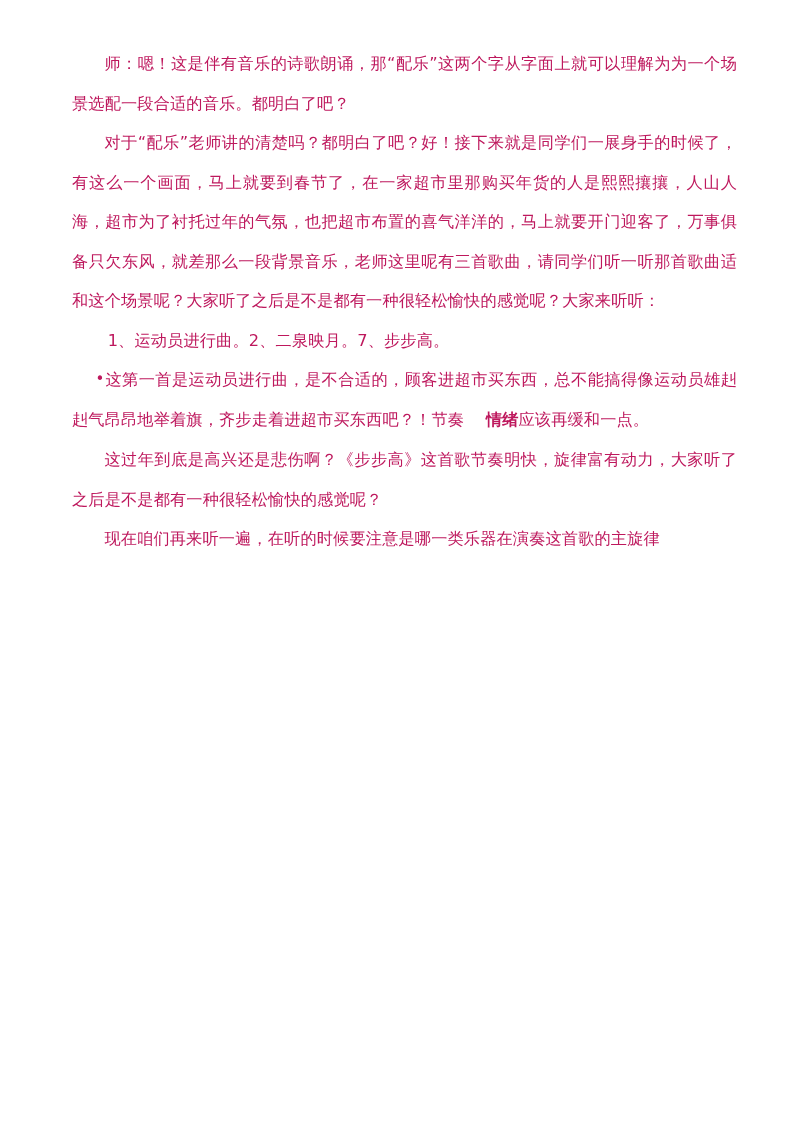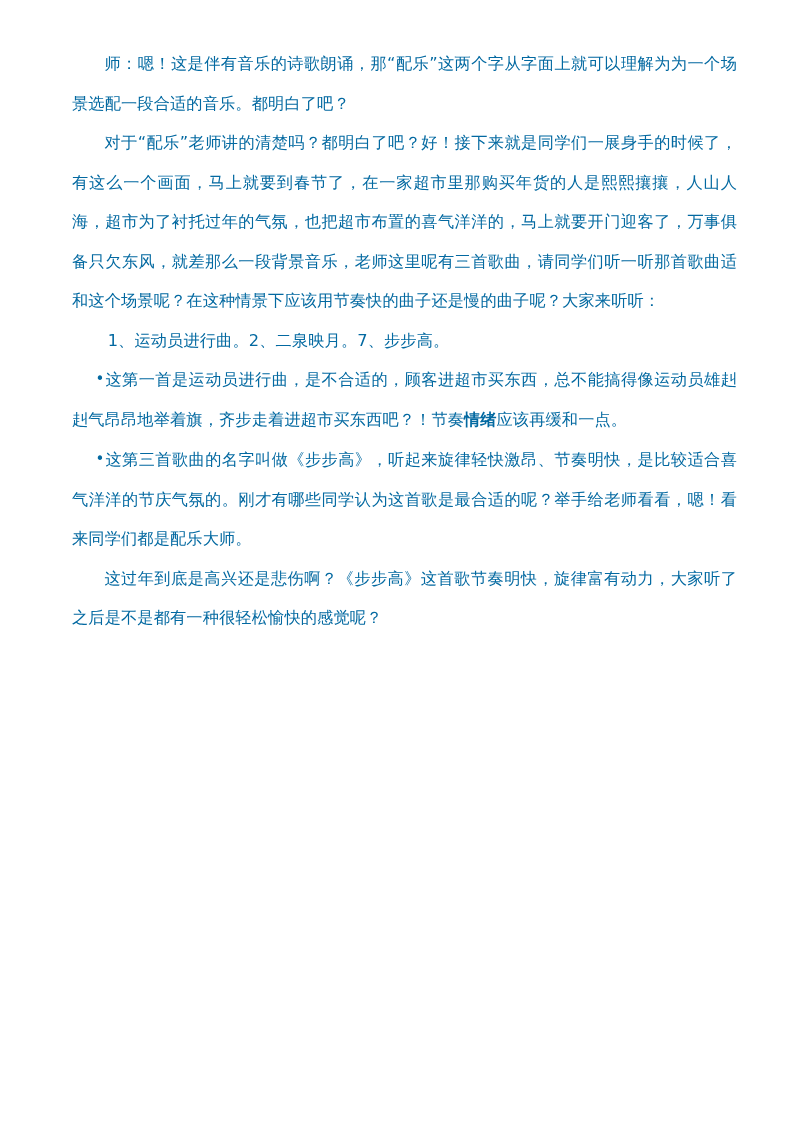--- a/index.html
+++ b/index.html
@@ -31,21 +31,21 @@
   
   .para {
     margin: 0 0 0 0;
     font-size: 16.2px;
     line-height: 39.5px;
     text-align: justify;
     text-justify: inter-ideograph;
     letter-spacing: 0.15px;
     word-break: break-all;
     white-space: normal;
-    color: #0369a1;
+    color: #be185d;
   }
 
   
   .indent-2 {
     text-indent: 2em;
   }
 
   
   .indent-song {
     text-indent: 2.2em;
@@ -60,42 +60,43 @@
     font-size: 15px;
     vertical-align: 0.08em;
     letter-spacing: 0.05em;
   }
 
   
   .alt-face {
     font-family: Liberation Serif, serif;
     font-weight: 600;
     letter-spacing: 0;
+    margin-left: 22px;
   }
 
   
   .para:last-child {
     text-align: justify;
   }
 </style>
 </head>
 <body>
 
 <div class="page">
   <div class="doc-body">
 
     <p class="para indent-2">师：嗯！这是伴有音乐的诗歌朗诵，那“配乐”这两个字从字面上就可以理解为为一个场景选配一段合适的音乐。都明白了吧？</p>
 
-    <p class="para indent-2">对于“配乐”老师讲的清楚吗？都明白了吧？好！接下来就是同学们一展身手的时候了，有这么一个画面，马上就要到春节了，在一家超市里那购买年货的人是熙熙攘攘，人山人海，超市为了衬托过年的气氛，也把超市布置的喜气洋洋的，马上就要开门迎客了，万事俱备只欠东风，就差那么一段背景音乐，老师这里呢有三首歌曲，请同学们听一听那首歌曲适和这个场景呢？在这种情景下应该用节奏快的曲子还是慢的曲子呢？大家来听听：</p>
+    <p class="para indent-2">对于“配乐”老师讲的清楚吗？都明白了吧？好！接下来就是同学们一展身手的时候了，有这么一个画面，马上就要到春节了，在一家超市里那购买年货的人是熙熙攘攘，人山人海，超市为了衬托过年的气氛，也把超市布置的喜气洋洋的，马上就要开门迎客了，万事俱备只欠东风，就差那么一段背景音乐，老师这里呢有三首歌曲，请同学们听一听那首歌曲适和这个场景呢？大家听了之后是不是都有一种很轻松愉快的感觉呢？大家来听听：</p>
 
     <p class="para indent-song">1、运动员进行曲。2、二泉映月。7、步步高。</p>
 
     <p class="para bullet"><span class="dot">•</span><span>这第一首是运动员进行曲，是不合适的，顾客进超市买东西，总不能搞得像运动员雄赳赳气昂昂地举着旗，齐步走着进超市买东西吧？！节奏<span class="alt-face">情绪</span>应该再缓和一点。</span></p>
 
 
-    <p class="para bullet"><span class="dot">•</span><span>这第三首歌曲的名字叫做《步步高》，听起来旋律轻快激昂、节奏明快，是比较适合喜气洋洋的节庆气氛的。刚才有哪些同学认为这首歌是最合适的呢？举手给老师看看，嗯！看来同学们都是配乐大师。</span></p>
 
 
     <p class="para indent-2">这过年到底是高兴还是悲伤啊？《步步高》这首歌节奏明快，旋律富有动力，大家听了之后是不是都有一种很轻松愉快的感觉呢？</p>
 
+    <p class="para indent-2">现在咱们再来听一遍，在听的时候要注意是哪一类乐器在演奏这首歌的主旋律</p>
 
   </div>
 </div>
 
 </body></html>

